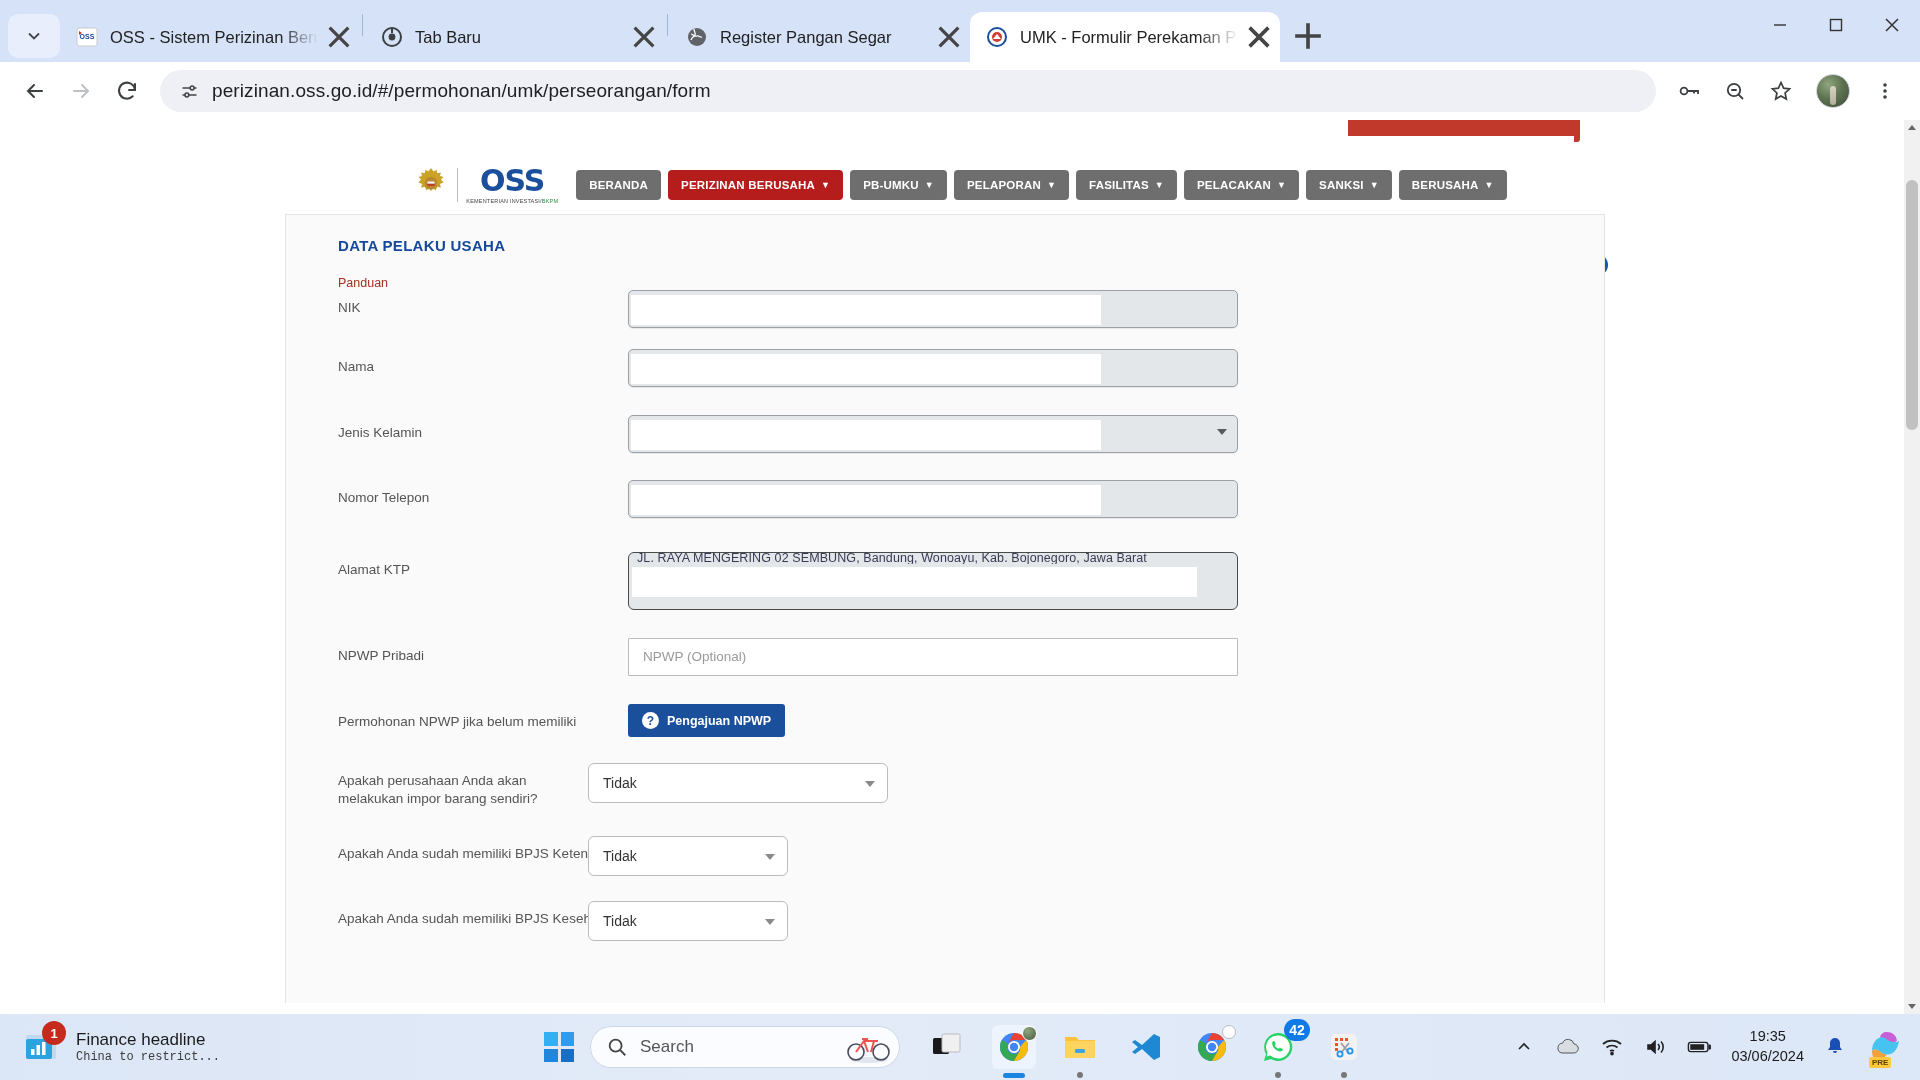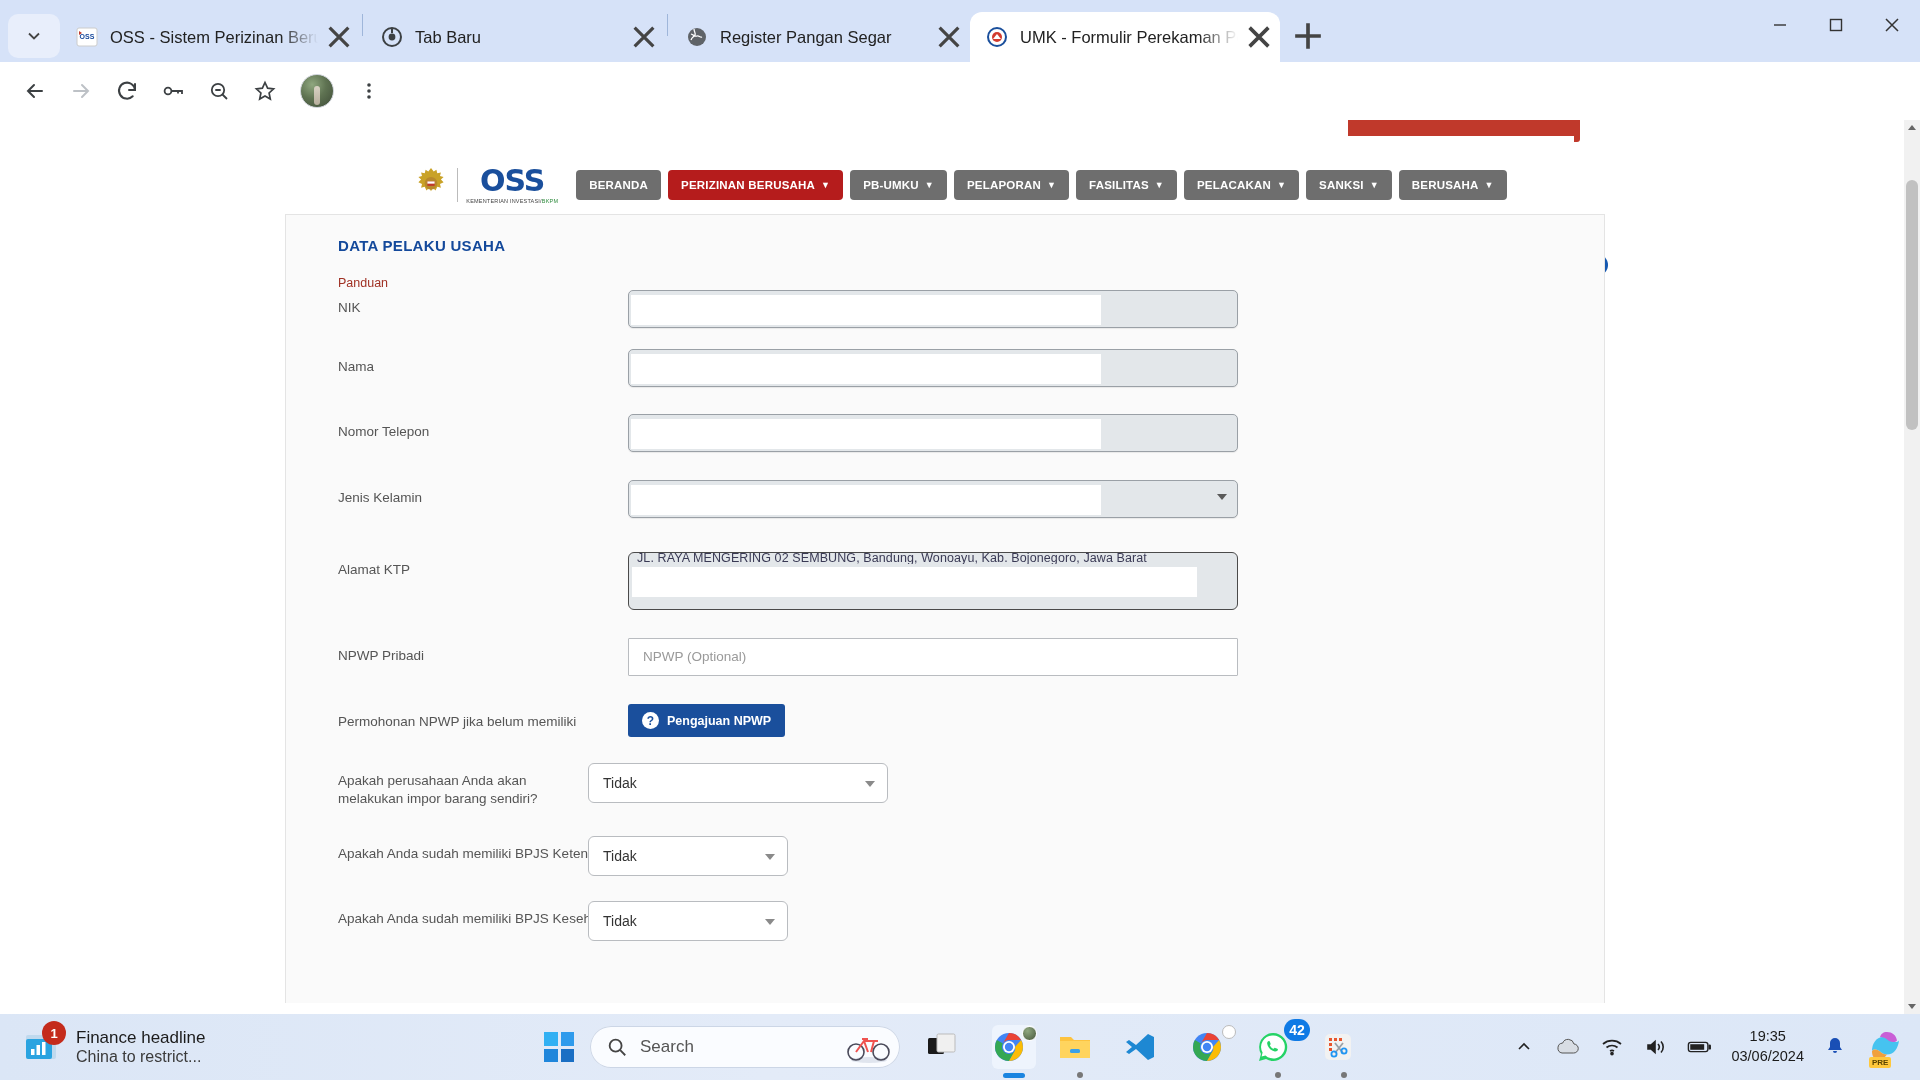--- a/index.html
+++ b/index.html
@@ -213,39 +213,39 @@
     display: flex; align-items: center;
   }
   .tb-news { display: flex; align-items: center; gap: 14px; margin-left: 24px; width: 420px; }
   .news-icon { width: 38px; height: 38px; position: relative; }
   .news-badge {
     position: absolute; top: -7px; left: 18px; width: 24px; height: 24px;
     border-radius: 50%; background: #c42b1c; color: #fff; font-size: 13px; font-weight: bold;
     display: flex; align-items: center; justify-content: center;
   }
   .news-text h4 { font-size: 17px; font-weight: normal; color: #1b1b1b; }
-  .news-text p { font-size: 16px; color: #3a3a3a; }
+  .news-text p { font-size: 12px; color: #3a3a3a; font-family: Liberation Mono, monospace; }
 
   .tb-center { display: flex; align-items: center; gap: 16px; margin-left: 100px; }
   .winlogo { width: 30px; height: 30px; display: grid; grid-template-columns: 1fr 1fr;
      grid-template-rows: 1fr 1fr; gap: 3px; cursor: pointer; }
   .winlogo i { background: #2196f3; display: block; }
   .winlogo i:nth-child(1){background:#31b0f3;} .winlogo i:nth-child(2){background:#2f9bec;}
   .winlogo i:nth-child(3){background:#1f86db;} .winlogo i:nth-child(4){background:#1a6fc4;}
 
   .searchbox {
     width: 310px; height: 42px; background: #fafcff; border-radius: 21px;
     display: flex; align-items: center; padding: 0 8px 0 16px; gap: 12px;
     box-shadow: 0 0 0 1px #ccd6e6 inset; cursor: text;
   }
   .searchbox span { font-size: 17px; color: #555; flex: 1; }
   .bike { width: 46px; height: 34px; }
 
   .tb-apps { display: flex; align-items: center; gap: 22px; margin-left: 26px; }
-  .app { width: 44px; height: 44px; position: relative; display:flex; align-items:center; justify-content:flex-start; cursor:pointer;}
+  .app { width: 44px; height: 44px; position: relative; display:flex; align-items:center; justify-content:center; cursor:pointer;}
   .app.running::after {
     content:""; position: absolute; bottom: -9px; left: 50%; transform: translateX(-50%);
     width: 6px; height: 6px; border-radius: 3px; background: #777;
   }
   .app.active-app { background: #eef4fd; border-radius: 6px; }
   .app.active-app::after {
     content:""; position:absolute; bottom:-9px; left:50%; transform:translateX(-50%);
     width: 22px; height: 5px; border-radius: 3px; background: #1a84e0;
   }
   .app-badge {
@@ -377,20 +377,31 @@
           <path d="M5 12h14M13 6l6 6-6 6"></path>
         </svg>
     </div>
     <div class="tb-btn">
       <svg width="24" height="24" viewBox="0 0 24 24" fill="none" stroke="#3c4043" stroke-width="2" stroke-linecap="round">
           <path d="M20 11a8 8 0 10-2.3 6.3"></path>
           <path d="M20 5v6h-6"></path>
         </svg>
     </div>
 
+    <div class="omnibox">
+      <div class="site-icon">
+        <svg width="21" height="21" viewBox="0 0 24 24" fill="none" stroke="#444" stroke-width="1.8">
+            <path d="M4 8h9M17 8h3"></path>
+            <circle cx="15" cy="8" r="2.2"></circle>
+            <path d="M4 16h3M11 16h9"></path>
+            <circle cx="9" cy="16" r="2.2"></circle>
+          </svg>
+      </div>
+      <div class="url">perizinan.oss.go.id/#/permohonan/umk/perseorangan/form</div>
+    </div>
 
     <div class="tb-right">
       <div class="tb-btn">
         <svg width="24" height="24" viewBox="0 0 24 24" fill="none" stroke="#3c4043" stroke-width="1.8">
             <circle cx="7" cy="12" r="3.4"></circle>
             <path d="M10.4 12H21v3M17 12v2.5"></path>
           </svg>
       </div>
       <div class="tb-btn">
         <svg width="24" height="24" viewBox="0 0 24 24" fill="none" stroke="#3c4043" stroke-width="1.8">
@@ -484,33 +495,33 @@
           </div>
       </div>
 
       <div class="frow" style="margin-top:21px">
         <div class="flabel">Nama</div>
         <div class="fctl">
             <div class="inp-disabled"></div>
           </div>
       </div>
 
-      <div class="frow" style="margin-top:27px">
-        <div class="flabel">Nomor Telepon</div>
-        <div class="fctl">
-            <div class="inp-disabled"></div>
-          </div>
-      </div>
-
       <div class="frow" style="margin-top:28px">
         <div class="flabel">Jenis Kelamin</div>
         <div class="fctl">
             <div class="inp-select-dis">
               <span class="car"></span>
             </div>
+          </div>
+      </div>
+
+      <div class="frow" style="margin-top:27px">
+        <div class="flabel">Nomor Telepon</div>
+        <div class="fctl">
+            <div class="inp-disabled"></div>
           </div>
       </div>
 
       <div class="frow" style="margin-top:34px">
         <div class="flabel">Alamat KTP</div>
         <div class="fctl">
           <div class="textarea-dis">
             <div class="redacted">JL. RAYA MENGERING 02 SEMBUNG, Bandung, Wonoayu, Kab. Bojonegoro, Jawa Barat</div>
             <div class="inner"></div>
           </div>

